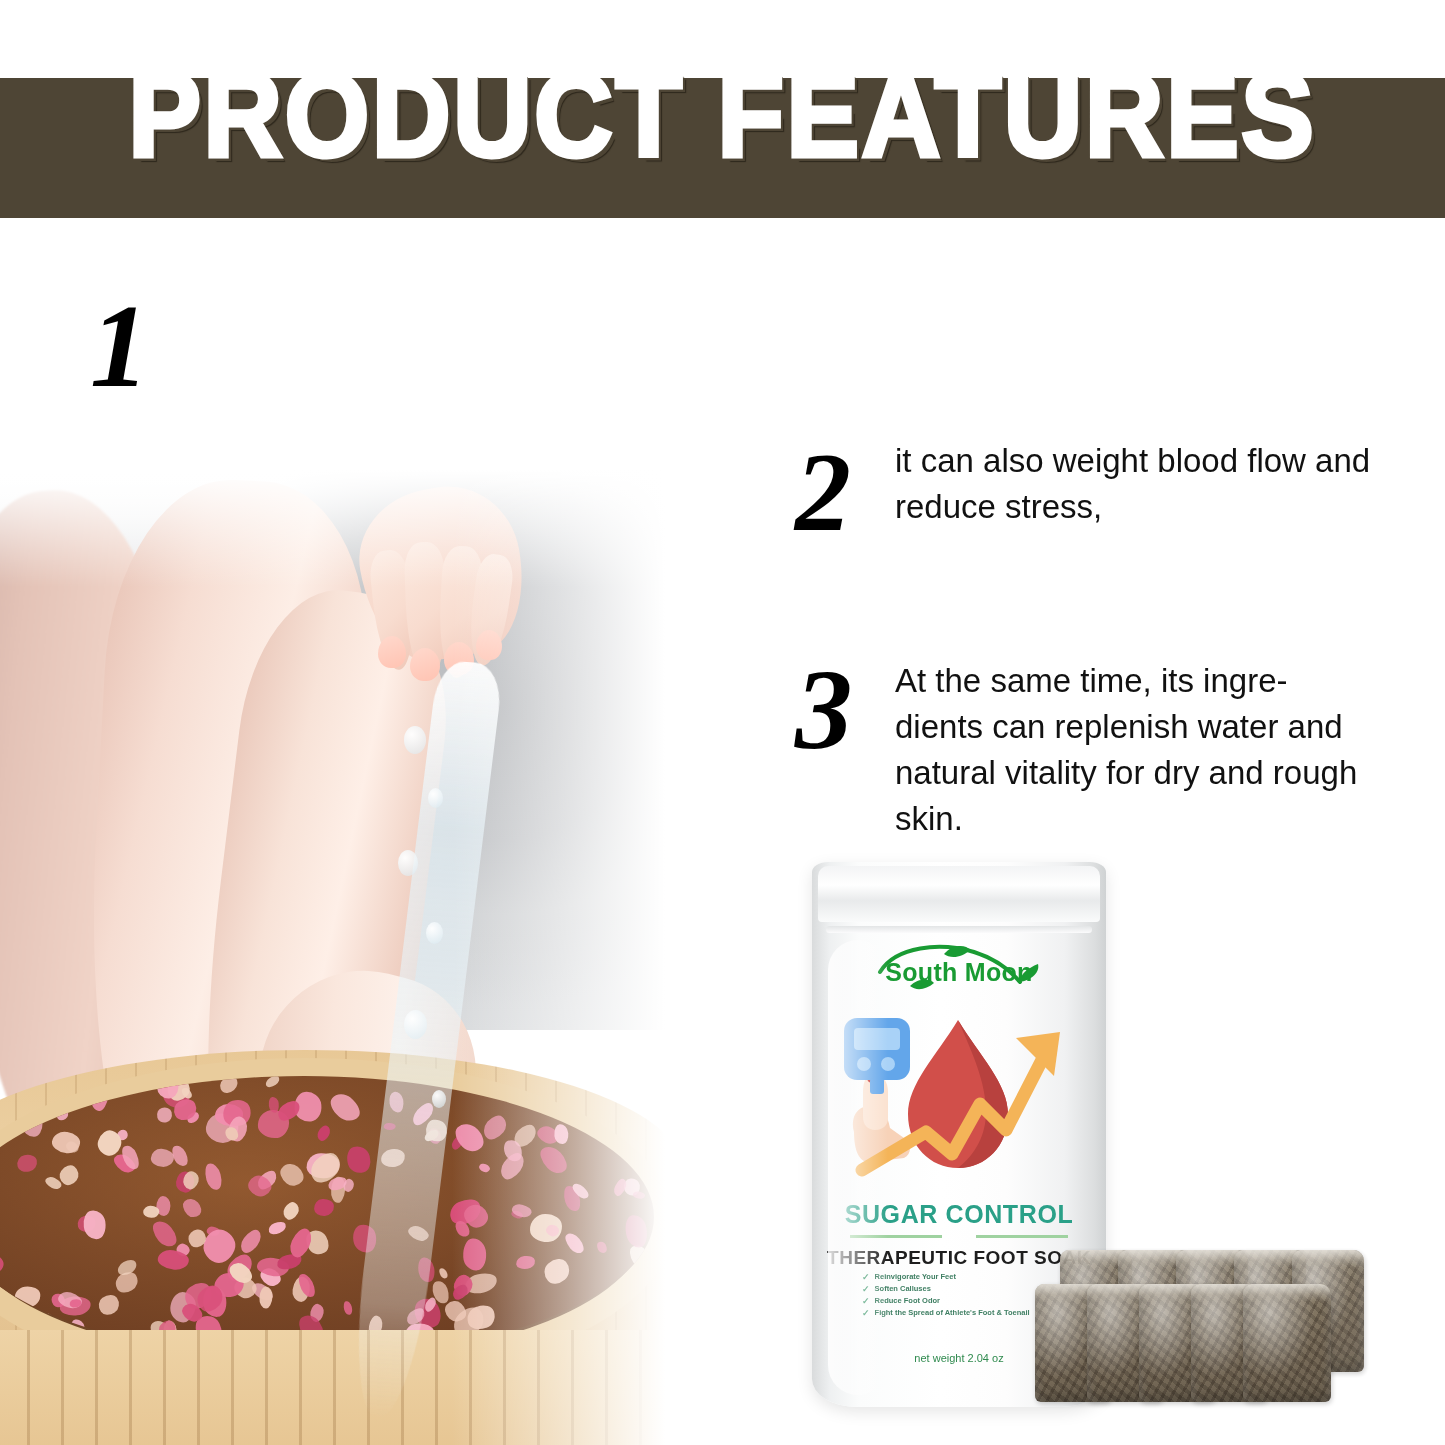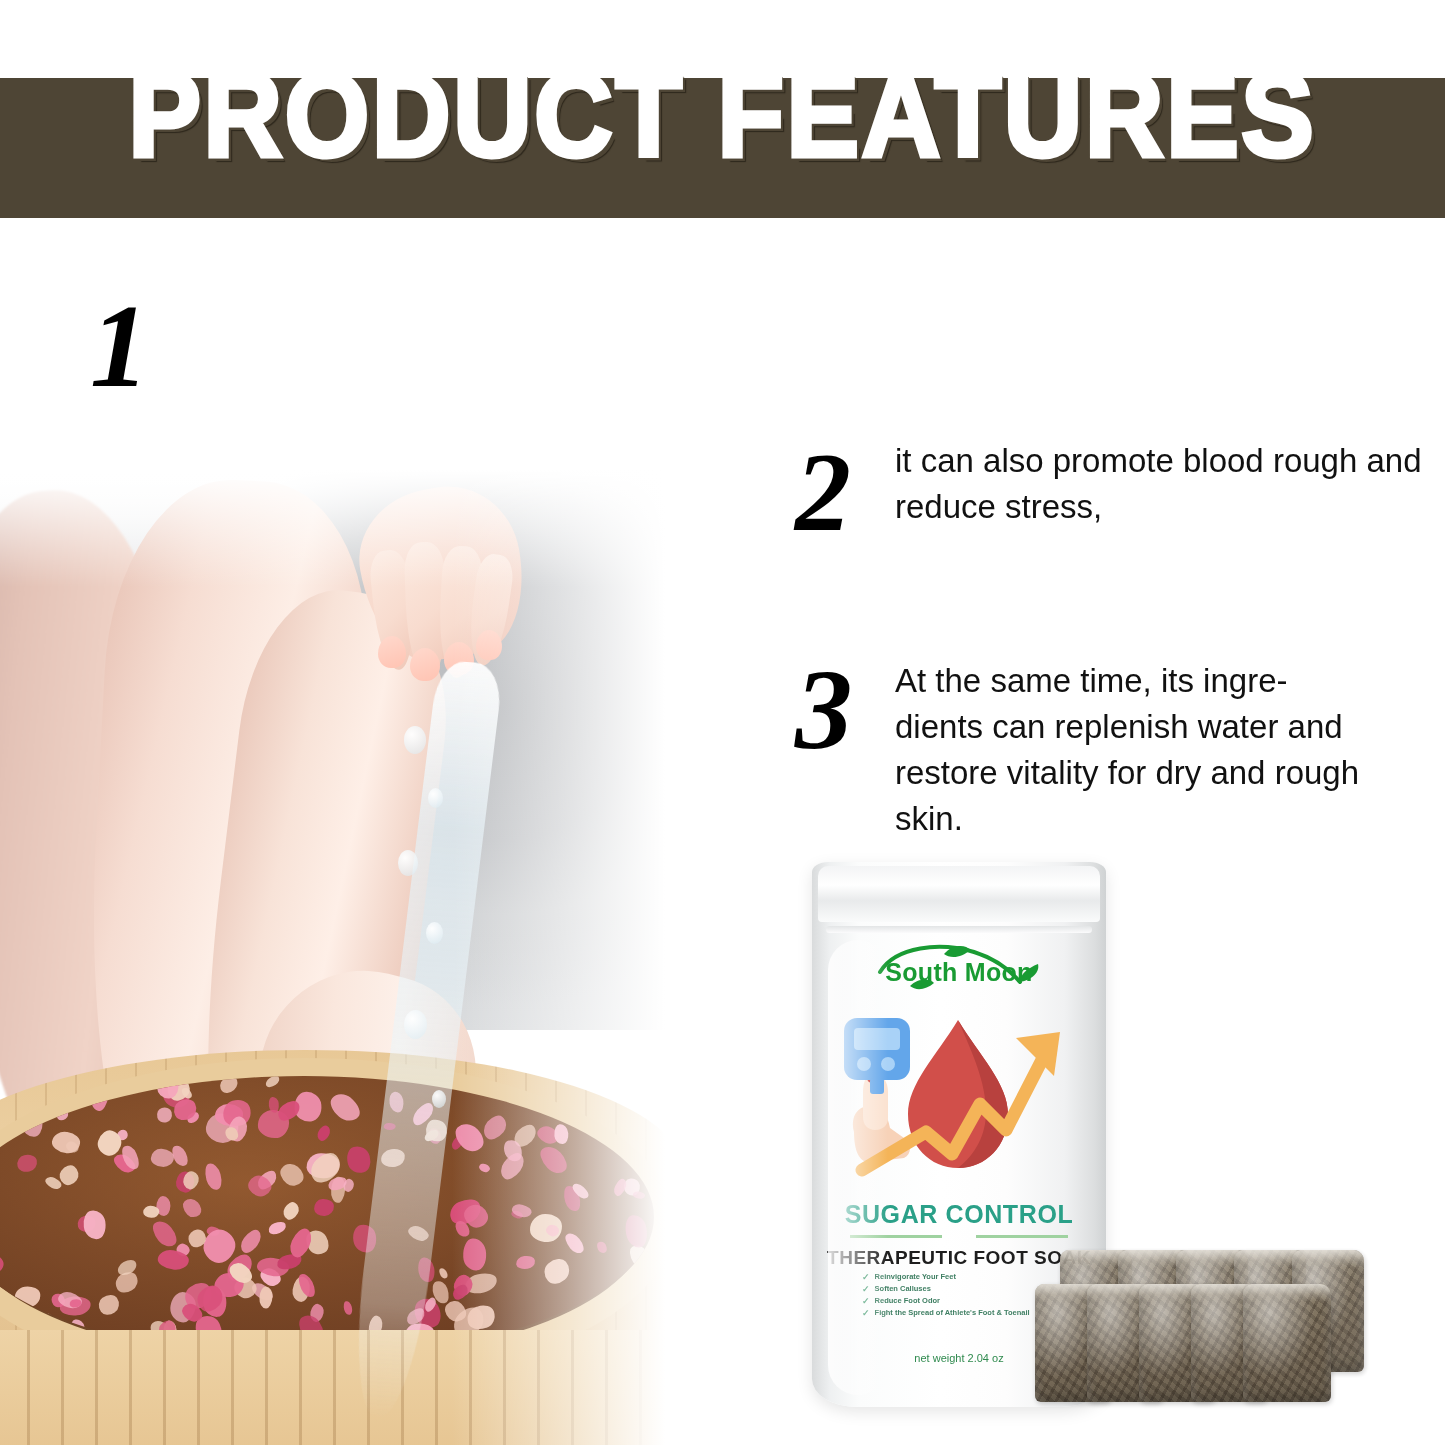--- a/index.html
+++ b/index.html
@@ -415,26 +415,26 @@
   <div id="header-title">
     <span class="inner">PRODUCT FEATURES</span>
   </div>
 
   <div class="feature" id="feature-1">
     <div class="feature-num">1</div>
   </div>
 
   <div class="feature" id="feature-2">
     <div class="feature-num">2</div>
-    <div class="feature-text">it can also promote blood rough and reduce stress,</div>
+    <div class="feature-text">it can also weight blood flow and reduce stress,</div>
   </div>
 
   <div class="feature" id="feature-3">
     <div class="feature-num">3</div>
-    <div class="feature-text">At the same time, its ingre-dients can replenish water and restore vitality for dry and rough skin.</div>
+    <div class="feature-text">At the same time, its ingre-dients can replenish water and natural vitality for dry and rough skin.</div>
   </div>
 
   <div id="photo">
     <div class="ph" id="ph-backdrop"></div>
 
     <div class="ph" id="leg-back"></div>
     <div class="ph" id="leg-front"></div>
     <div class="ph" id="shin"></div>
     <div class="ph" id="ankle"></div>
     <div class="ph" id="foot"></div>

